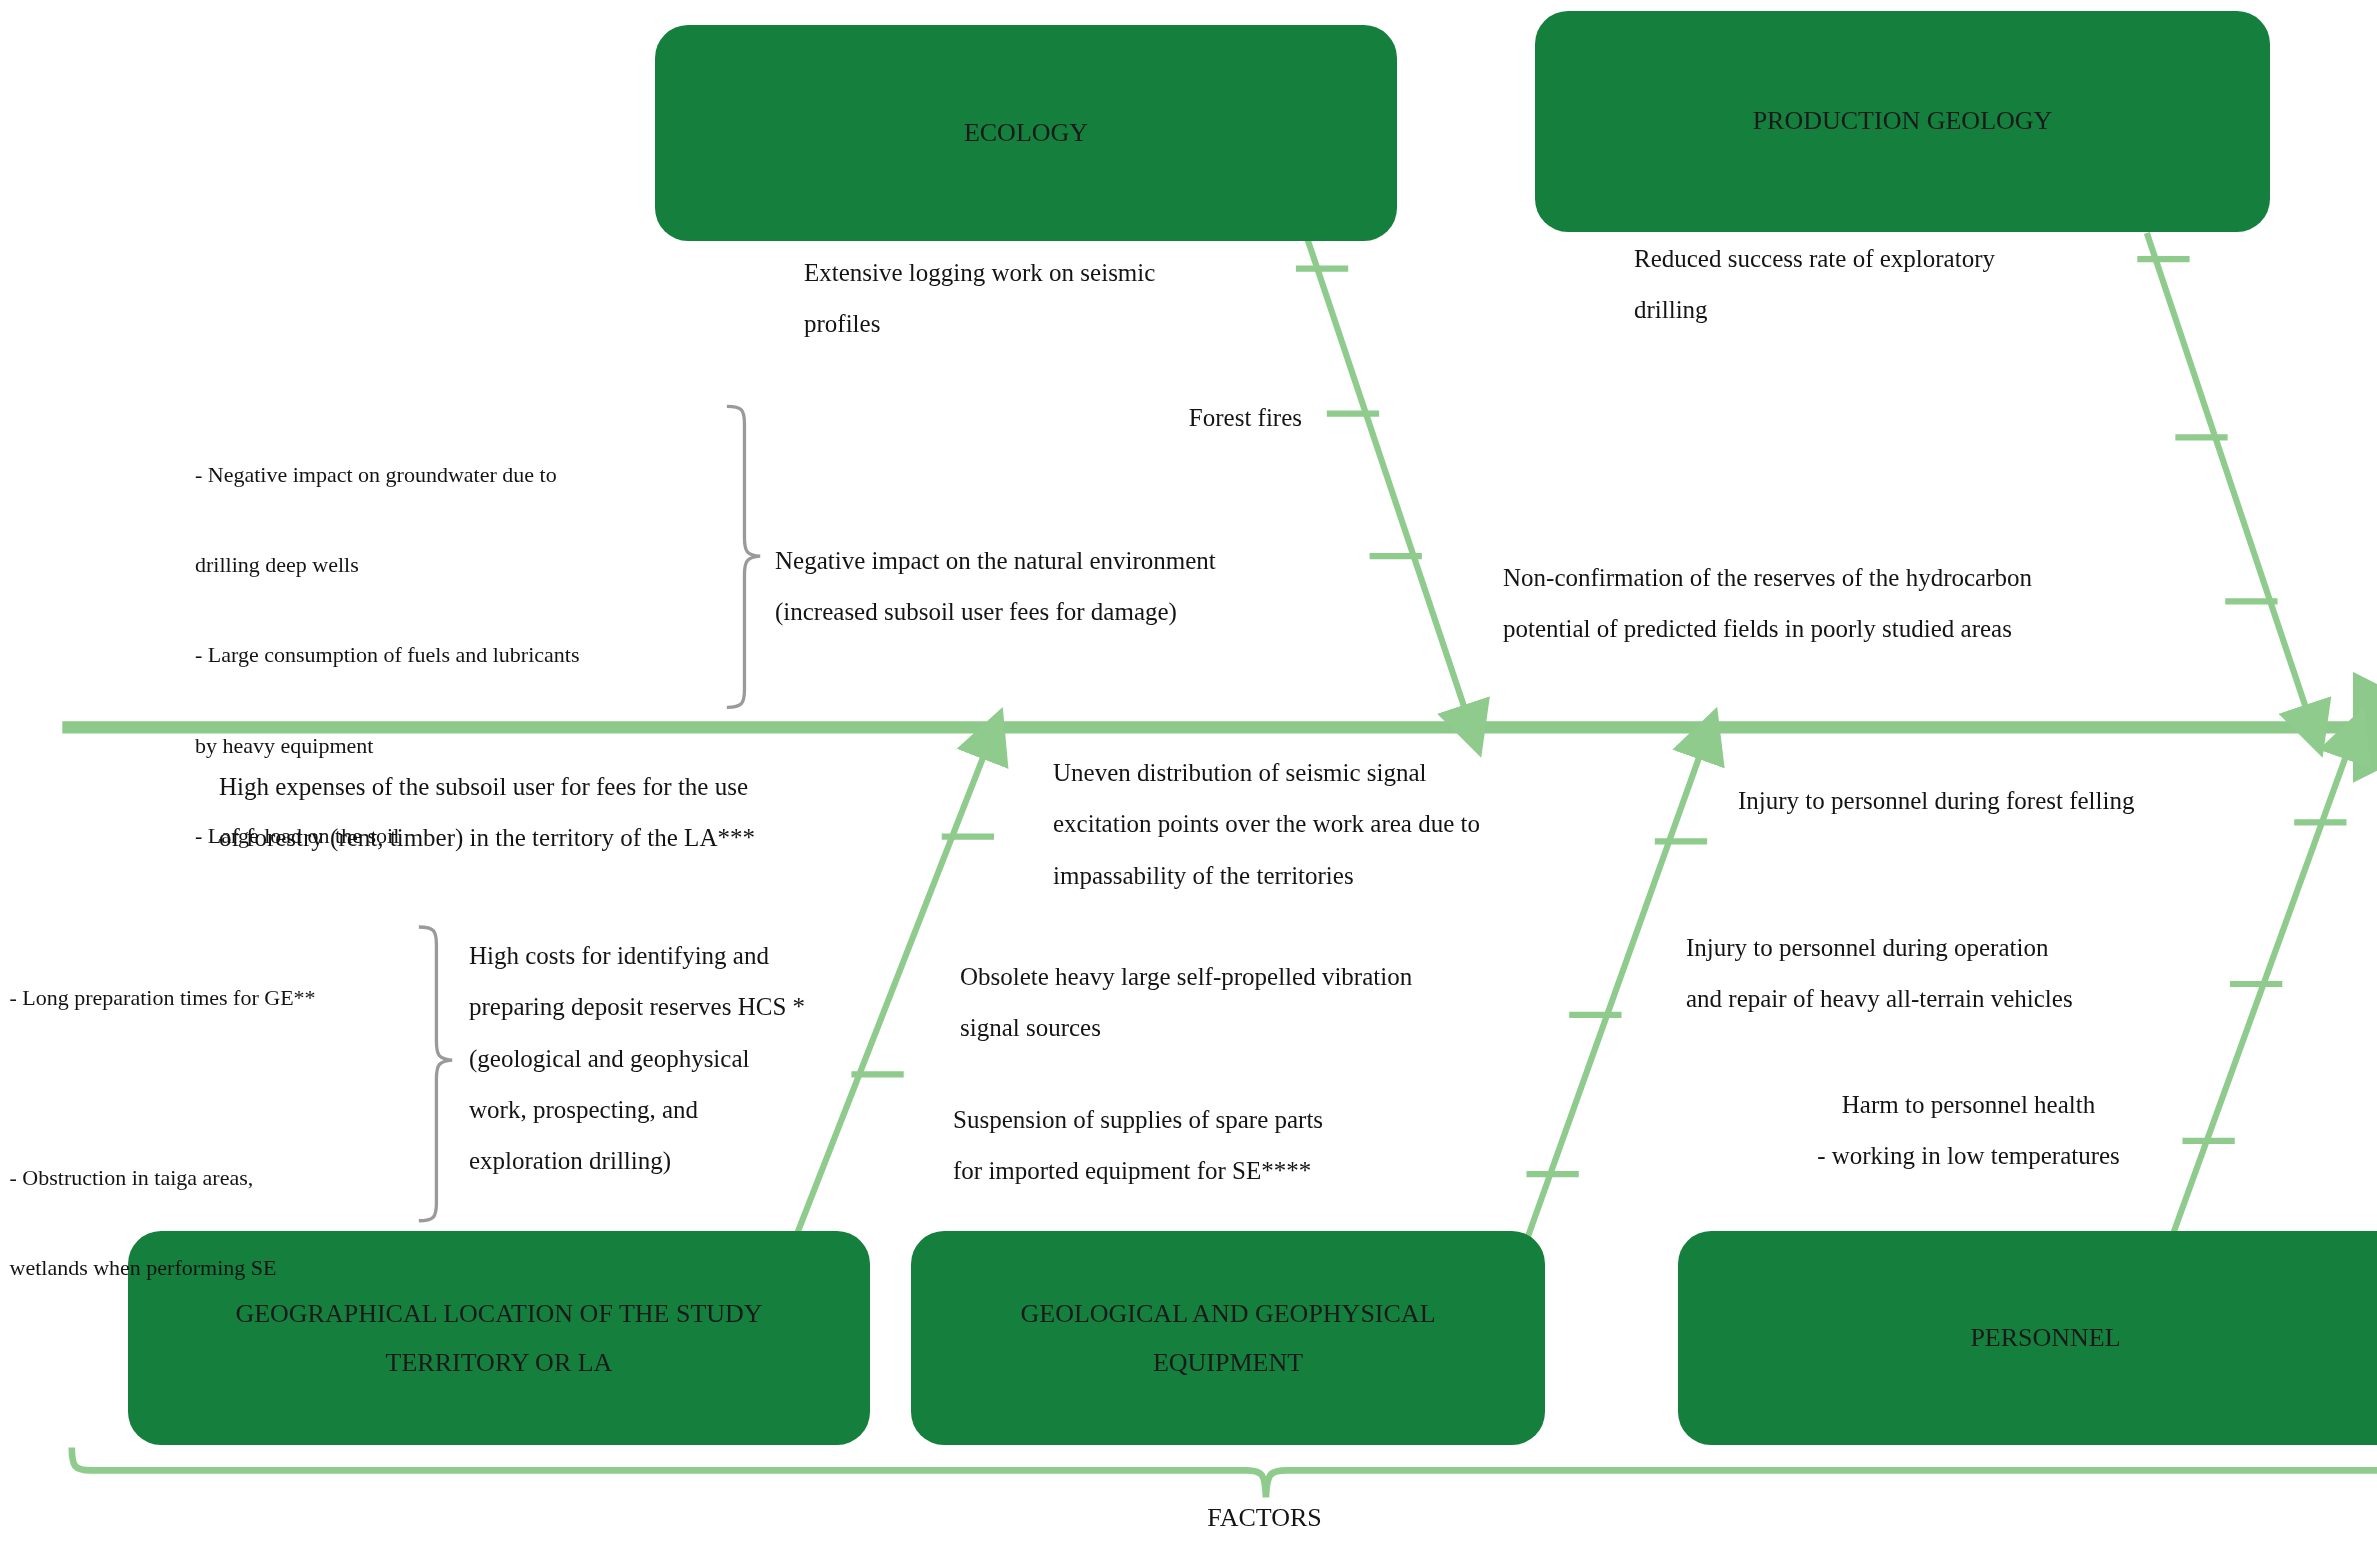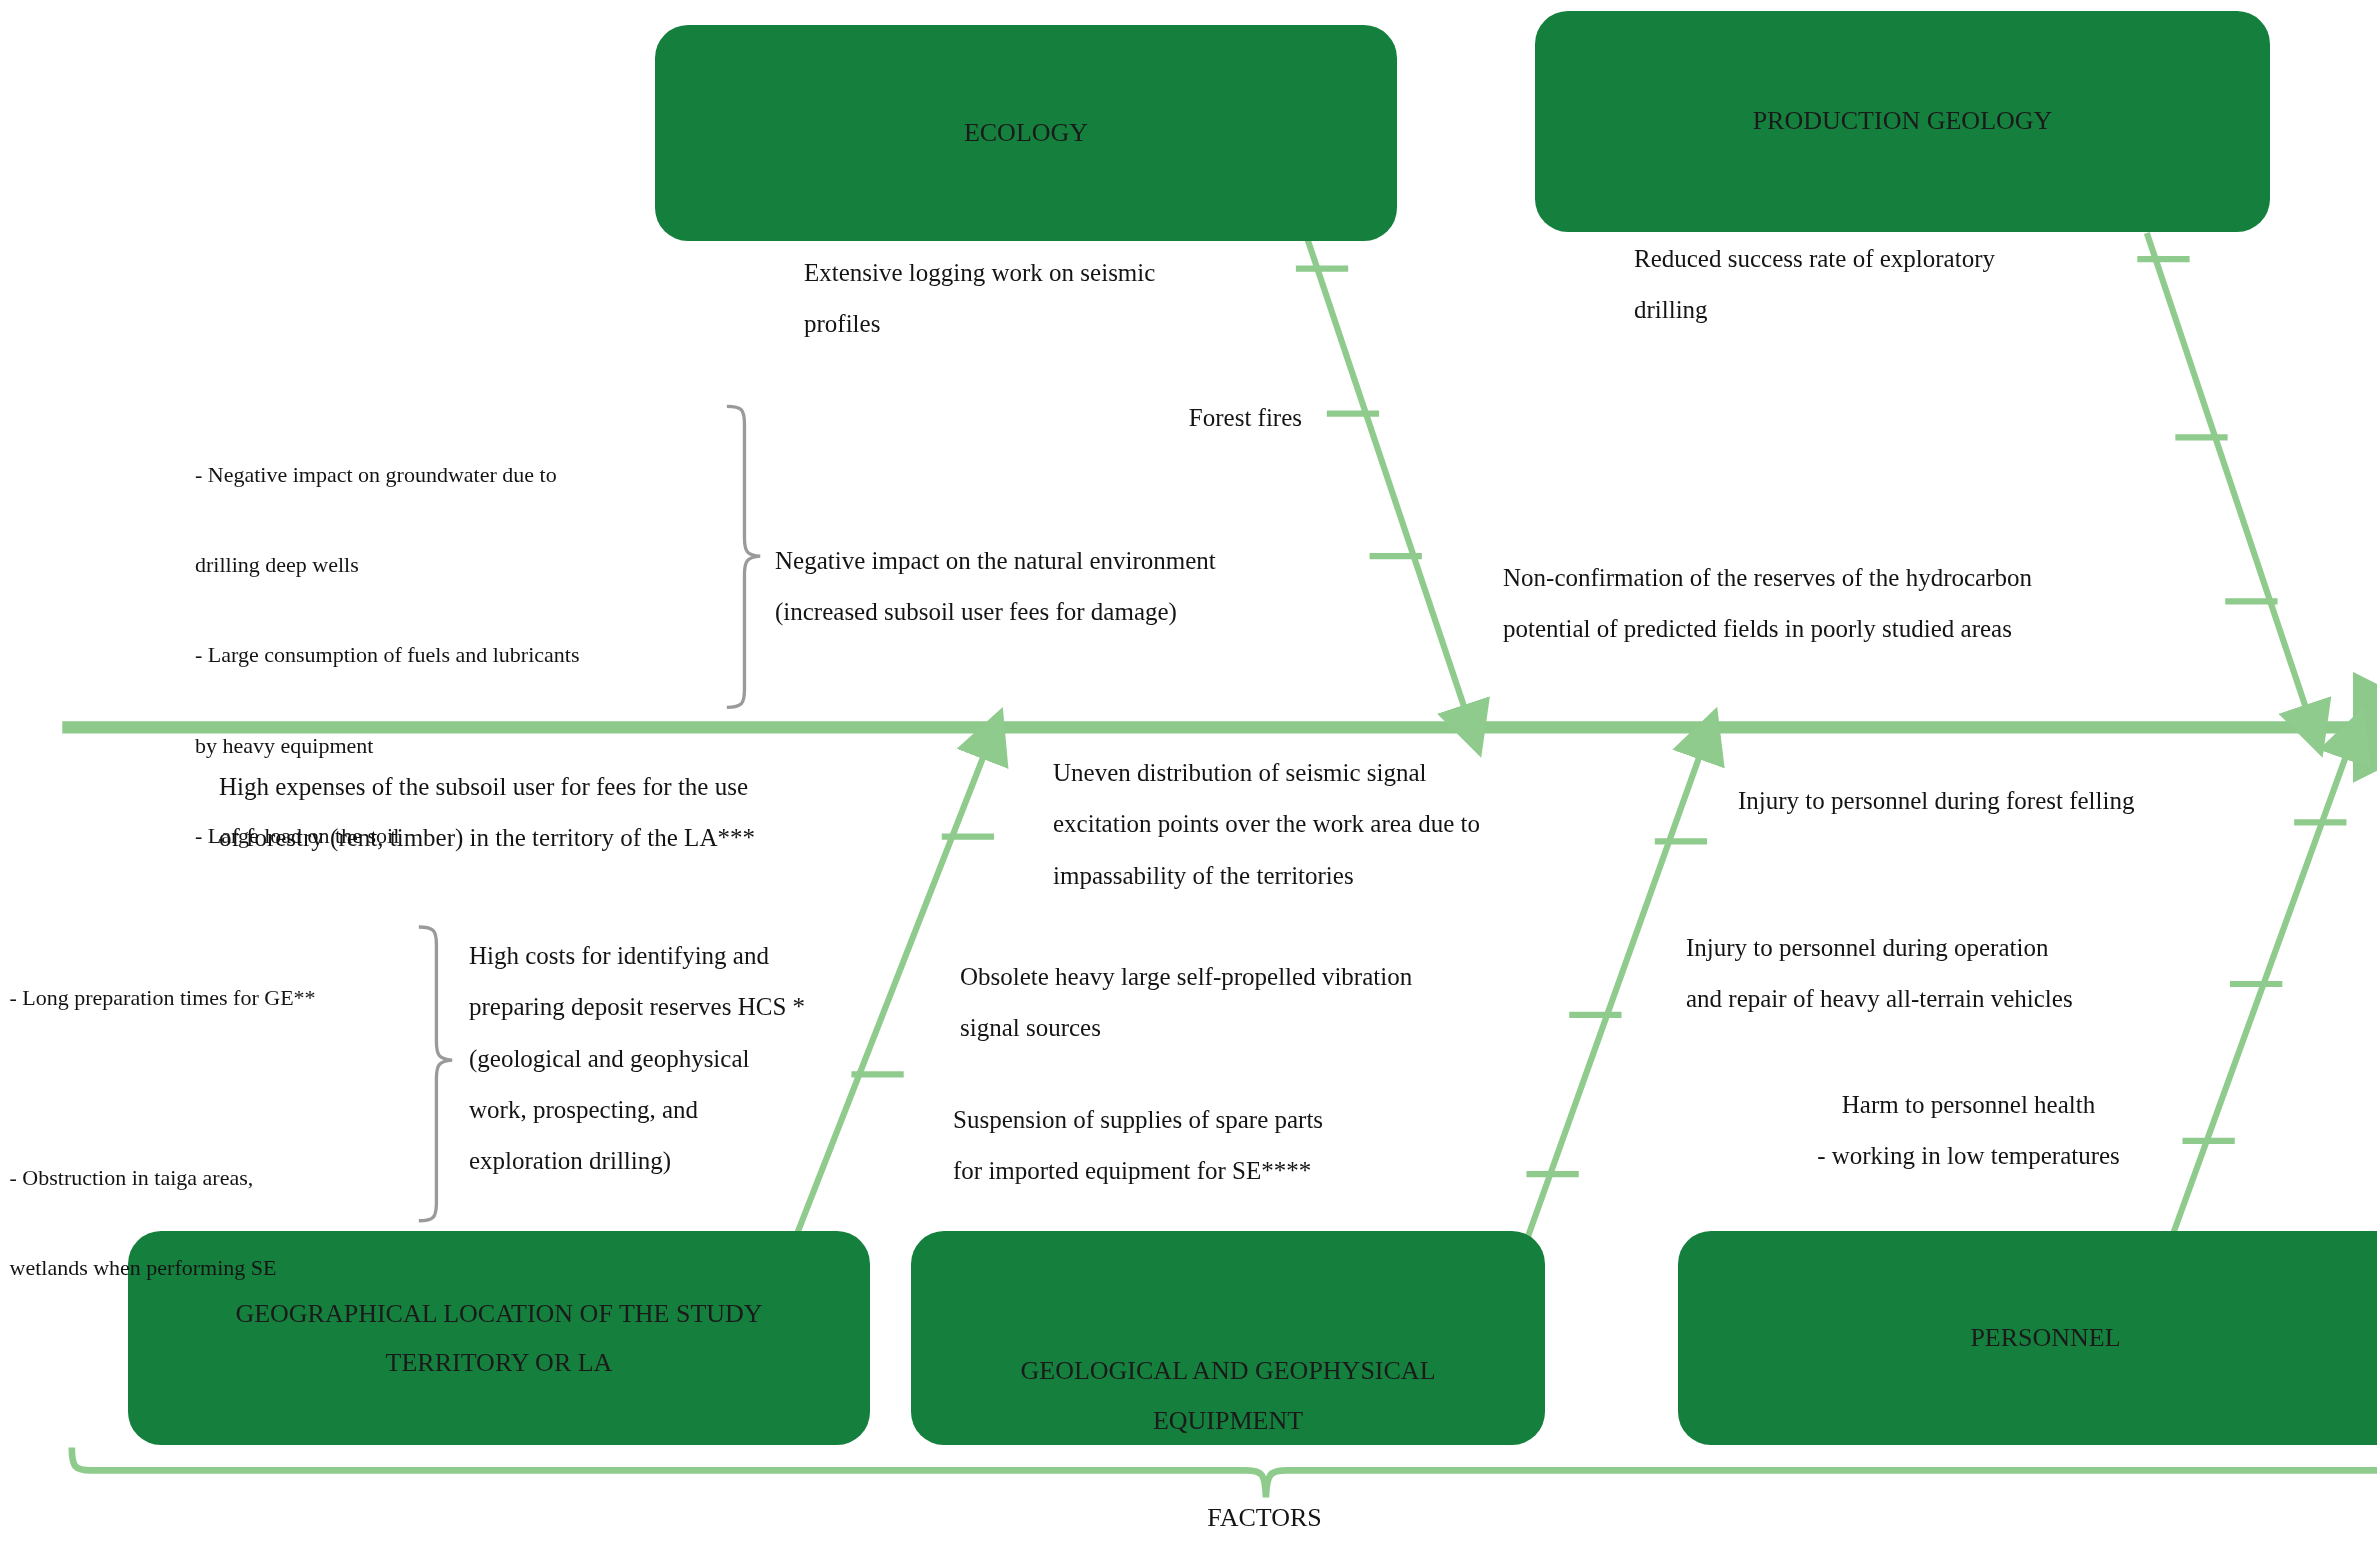--- a/index.html
+++ b/index.html
@@ -146,21 +146,21 @@
 
   <div class="cat-box" style="left:1535px;top:10.5px;width:735px;height:221px;">
     <span>PRODUCTION GEOLOGY</span>
   </div>
 
   <div class="cat-box" style="left:128px;top:1231px;width:742px;height:214px;">
     <span style="white-space:pre-line;">GEOGRAPHICAL LOCATION OF THE STUDY
 TERRITORY OR LA</span>
   </div>
 
-  <div class="cat-box" style="left:911px;top:1231px;width:634px;height:214px;align-items:flex-end;">
+  <div class="cat-box" style="left:911px;top:1231px;width:634px;height:214px;">
     <span style="white-space:pre-line;">GEOLOGICAL AND GEOPHYSICAL
 EQUIPMENT</span>
   </div>
 
   <div class="cat-box" style="left:1678px;top:1231px;width:735px;height:214px;">
     <span>PERSONNEL</span>
   </div>
 
   <div class="cause" style="left:804px;top:247px;width:495px;">Extensive logging work on seismic
 profiles</div>

